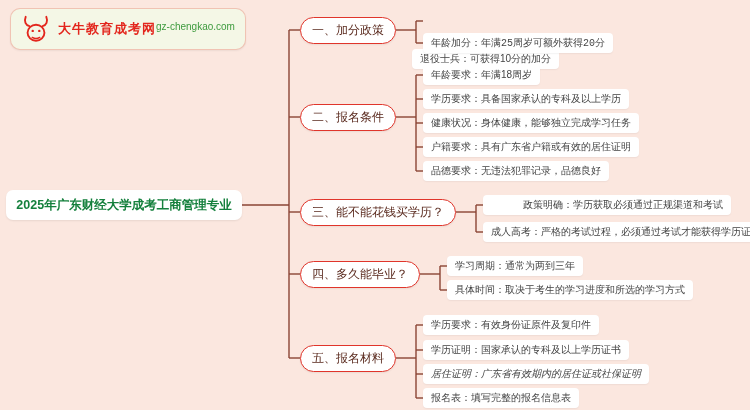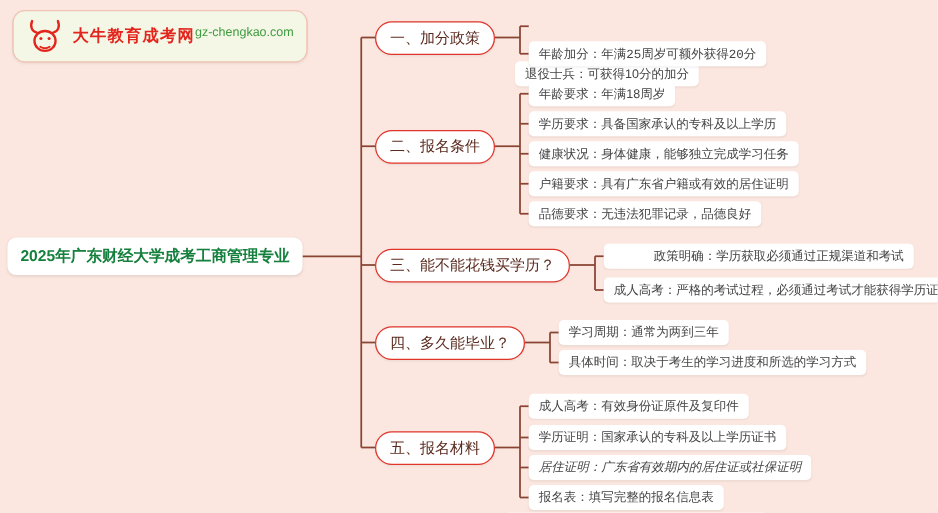--- a/index.html
+++ b/index.html
@@ -91,19 +91,19 @@
       <div class="leaf" style="left: 423px; top: 113px;">健康状况：身体健康，能够独立完成学习任务</div>
       <div class="leaf" style="left: 423px; top: 137px;">户籍要求：具有广东省户籍或有效的居住证明</div>
       <div class="leaf" style="left: 423px; top: 161px;">品德要求：无违法犯罪记录，品德良好</div>
       <div class="topic" style="left: 300px; top: 198.5px;">三、能不能花钱买学历？</div>
       <div class="leaf" style="left: 483px; top: 195px; padding-left: 40px;">政策明确：学历获取必须通过正规渠道和考试</div>
       <div class="leaf" style="left: 483px; top: 222px;">成人高考：严格的考试过程，必须通过考试才能获得学历证书</div>
       <div class="topic" style="left: 300px; top: 260.5px;">四、多久能毕业？</div>
       <div class="leaf" style="left: 447px; top: 256px;">学习周期：通常为两到三年</div>
       <div class="leaf" style="left: 447px; top: 280px;">具体时间：取决于考生的学习进度和所选的学习方式</div>
       <div class="topic" style="left: 300px; top: 344.5px;">五、报名材料</div>
-      <div class="leaf" style="left: 423px; top: 315px;">成人高考：有效身份证原件及复印件</div>
+      <div class="leaf" style="left: 423px; top: 315px;">学历要求：有效身份证原件及复印件</div>
       <div class="leaf" style="left: 423px; top: 340px;">学历证明：国家承认的专科及以上学历证书</div>
       <div class="leaf" style="left: 423px; top: 364px; font-style: italic;">居住证明：广东省有效期内的居住证或社保证明</div>
       <div class="leaf" style="left: 423px; top: 388px;">报名表：填写完整的报名信息表</div>
     </div>
 
 </div>
 
 </body></html>

